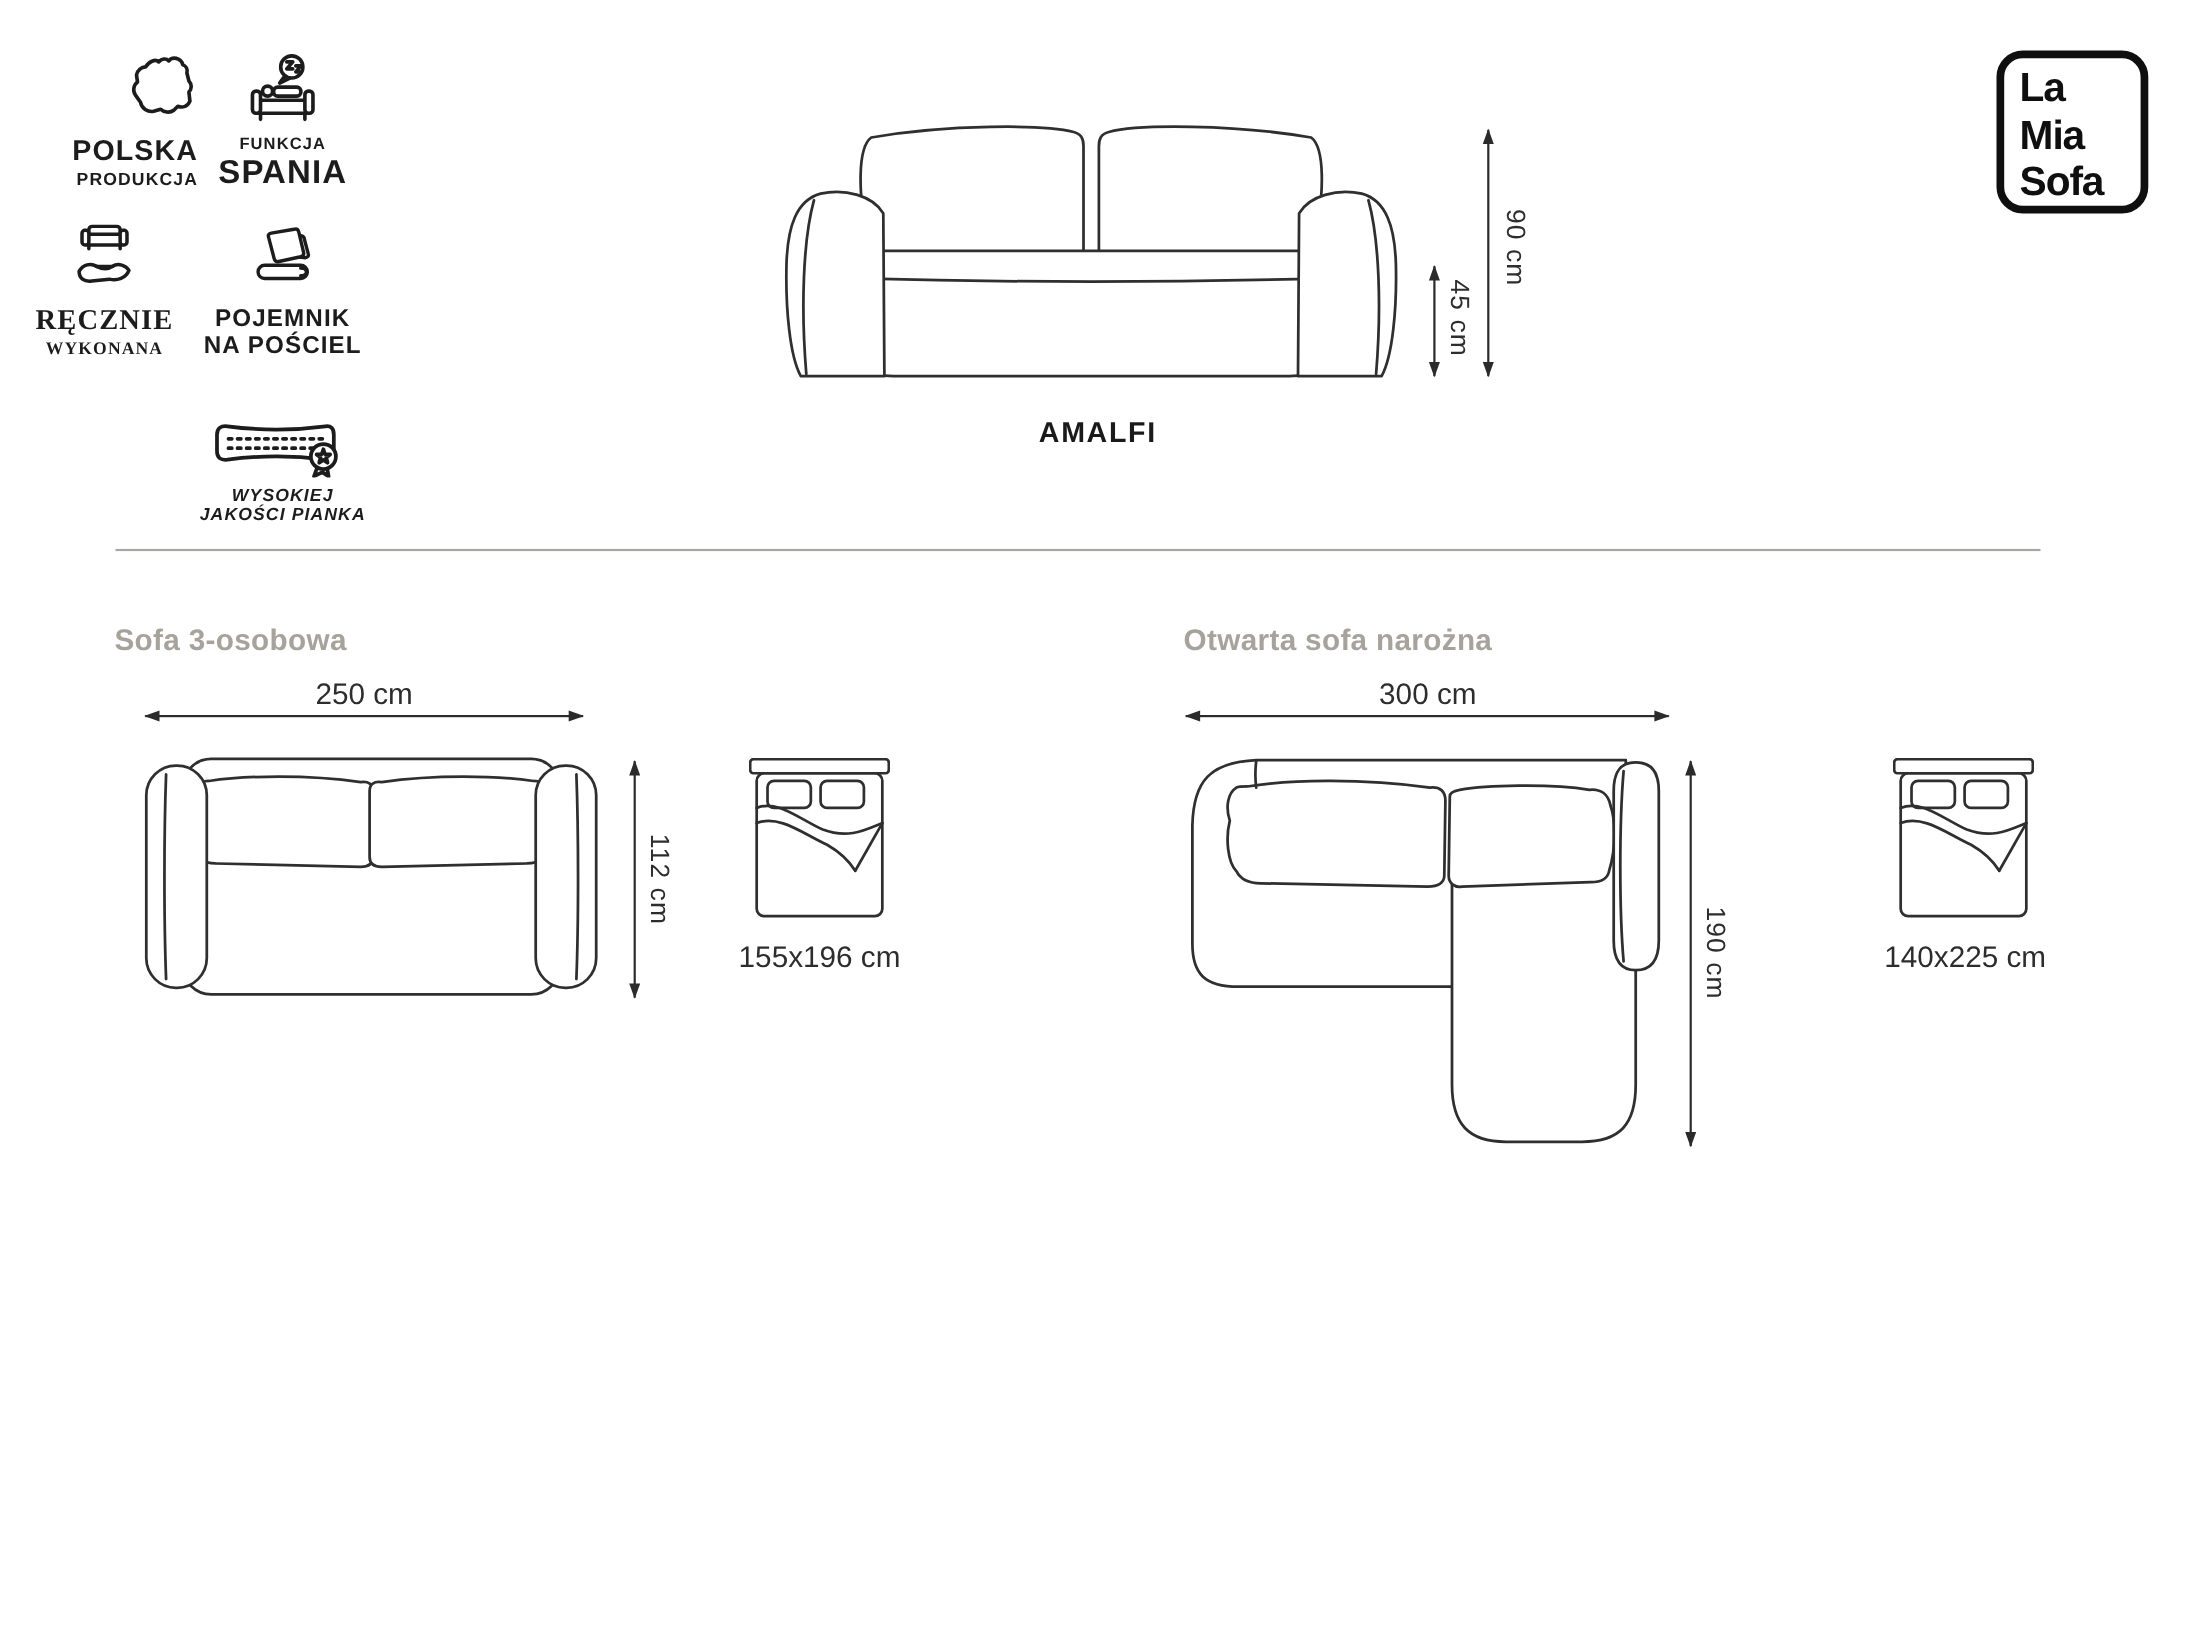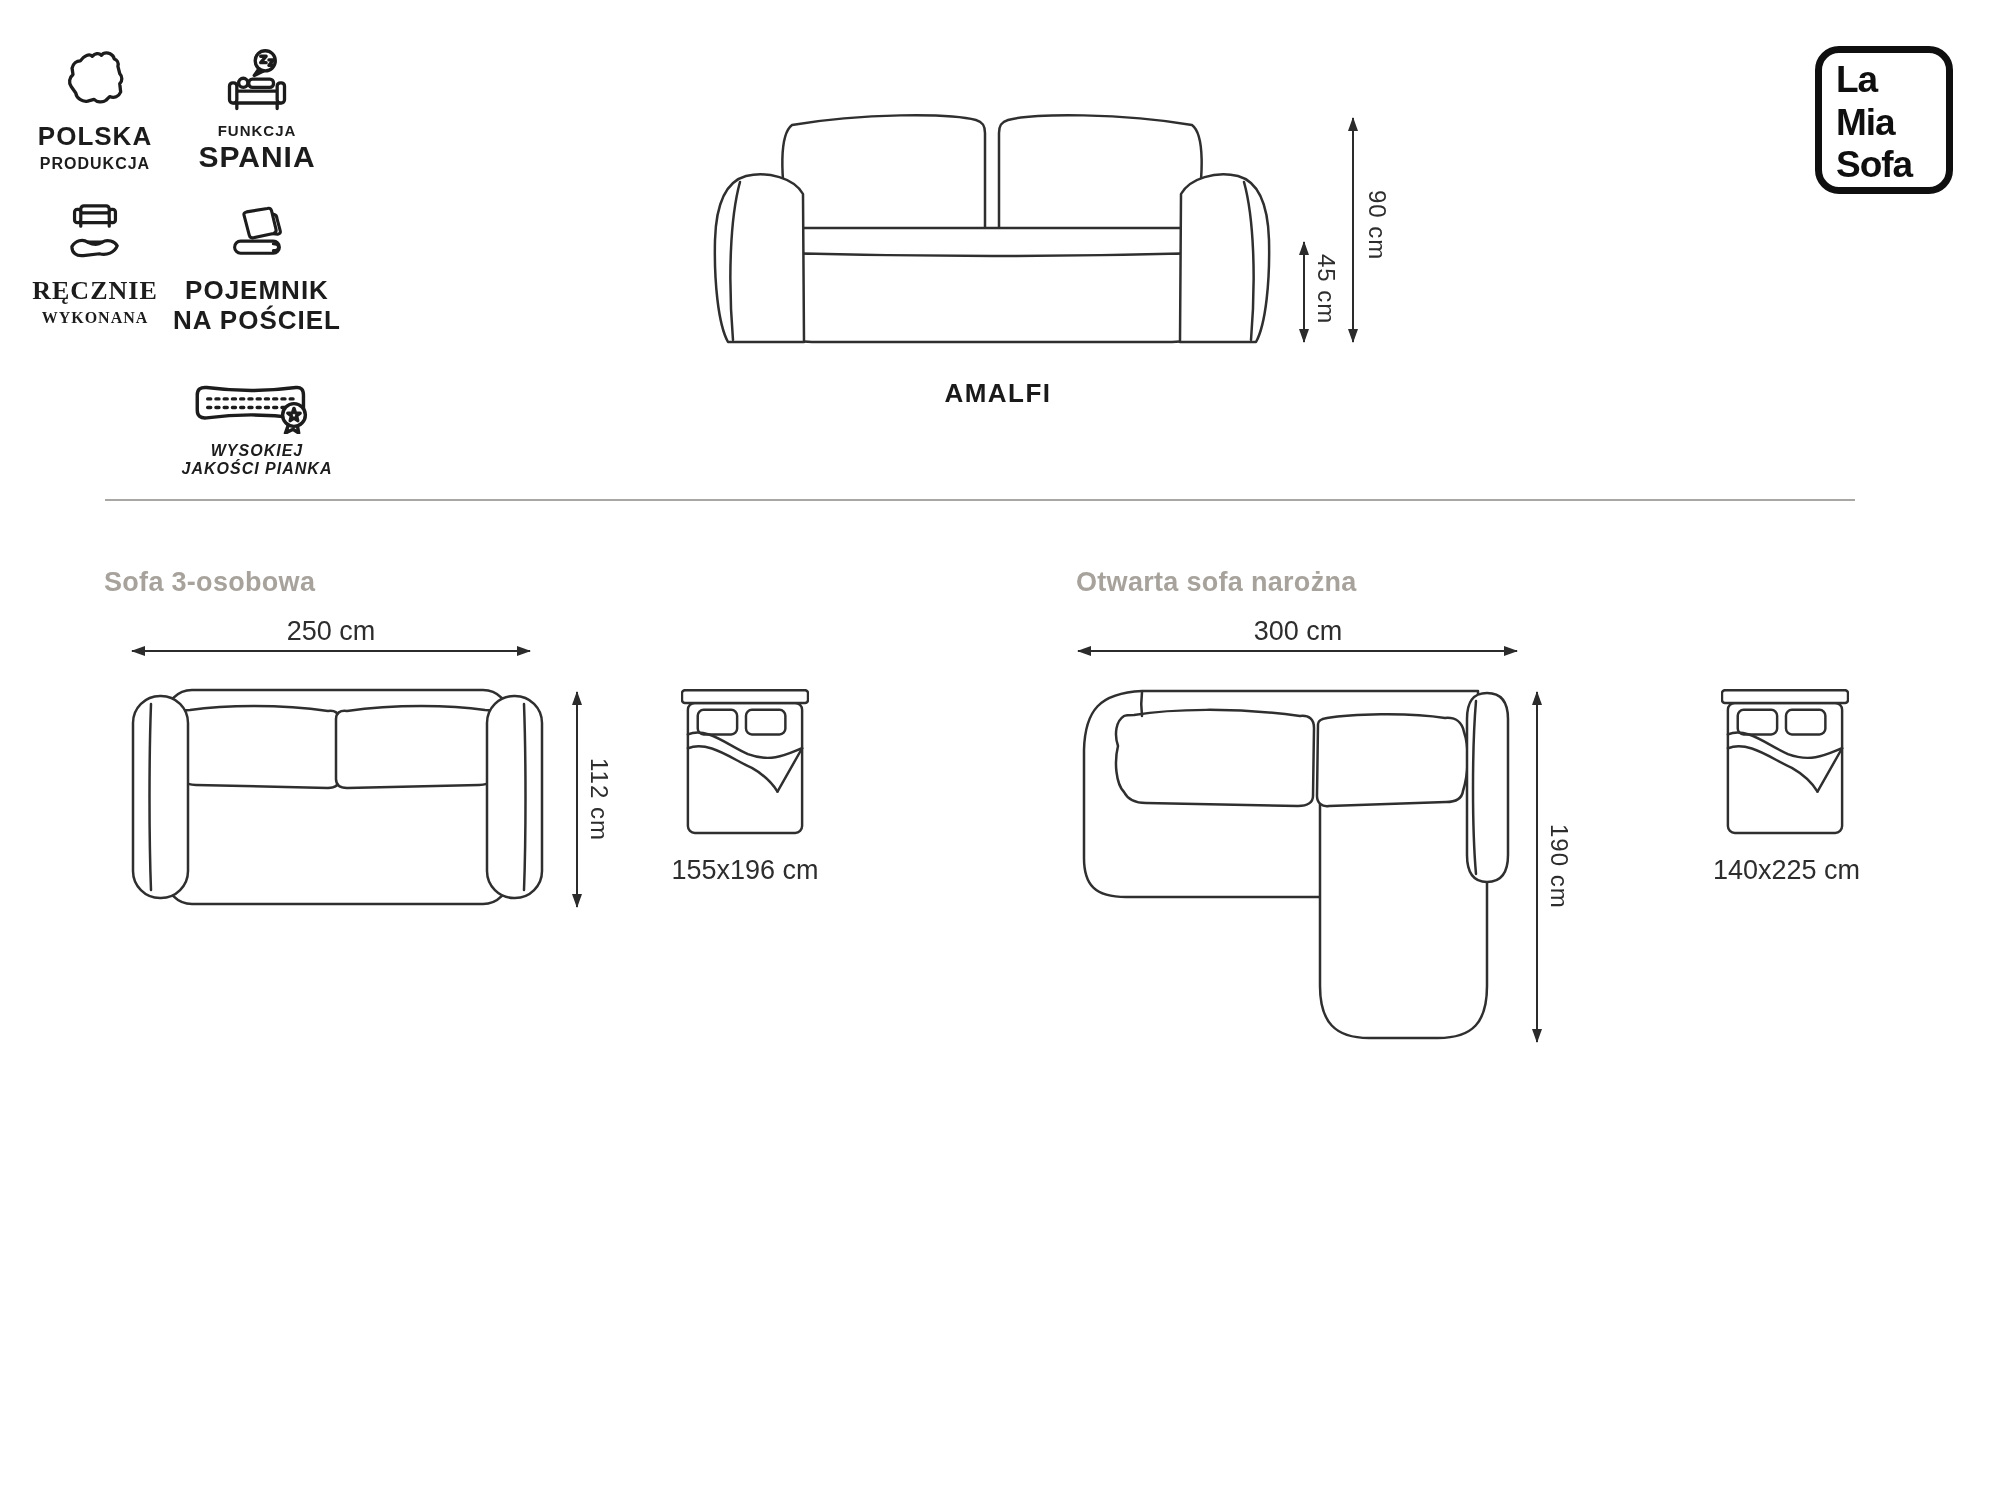--- a/index.html
+++ b/index.html
@@ -7,21 +7,21 @@
   .abs{position:absolute;}
 
   
   .tile{position:absolute;display:flex;flex-direction:column;align-items:center;text-align:center;}
   .iconbox{display:flex;align-items:flex-end;justify-content:center;margin-bottom:8px;}
   .lp,.ls{font-weight:700;letter-spacing:1px;color:#1c1c1c;line-height:1.15;white-space:pre;}
   .t1 .lp,.t3 .lp{font-size:26px;}
   .t1 .ls,.t3 .ls{font-size:16px;margin-top:3px;}
   .t2 .lp{font-size:15px;}
   .t2 .ls{font-size:30px;margin-top:1px;}
-  .t4 .lp,.t4 .ls{font-size:26px;}
+  .t4 .lp,.t4 .ls{font-size:22px;}
   .t5 .lp{font-size:25px;}
   .t6 .lp,.t6 .ls{font-size:16px;font-style:italic;}
   .ico{fill:none;stroke:#1c1c1c;stroke-width:3.6;stroke-linecap:round;stroke-linejoin:round;}
   .icow{fill:#ffffff;stroke:#1c1c1c;stroke-width:3.6;stroke-linecap:round;stroke-linejoin:round;}
 
   
   .dr{fill:none;stroke:#2f2f2f;stroke-width:2.5;stroke-linecap:round;stroke-linejoin:round;}
   .drw{fill:#ffffff;stroke:#2f2f2f;stroke-width:2.5;stroke-linecap:round;stroke-linejoin:round;}
 
   
@@ -46,21 +46,21 @@
         border-radius:24px;box-sizing:border-box;background:#fff;padding:6px 0 0 14px;}
   .logo .ll{font-size:37px;font-weight:700;line-height:1.15;color:#0f0f0f;letter-spacing:-1px;}
 
   .divider{position:absolute;left:105px;top:499px;width:1750px;height:2px;background:#a9a7a3;}
 </style>
 </head>
 <body>
 
 <div class="canvas">
 
-  <div class="tile t1" style="left:10px;top:44px;width:170px;">
+  <div class="tile t1" style="left:10px;top:44px;width:170px;align-items:flex-end;">
     <div class="iconbox" style="height:70px;">
       <svg width="66" height="66" viewBox="0 0 72 72">
         <path class="ico" d="M 20,14 C 24,8 30,6 33,9 C 36,6 40,5 43,8 L 45,6 C 50,4 56,7 57,12 C 60,13 62,16 61,20 L 63,28 C 66,31 66,36 63,39 L 64,48 C 62,53 57,55 52,53 L 48,57 C 44,60 38,59 35,56 L 28,58 C 22,59 16,55 15,49 L 10,42 C 7,38 8,32 12,29 L 11,22 C 12,17 16,14 20,14 Z"></path>
       </svg>
     </div>
     <div class="lp">POLSKA</div>
     <div class="ls">PRODUKCJA</div>
   </div>
 
   <div class="tile t2" style="left:162px;top:44px;width:190px;">

